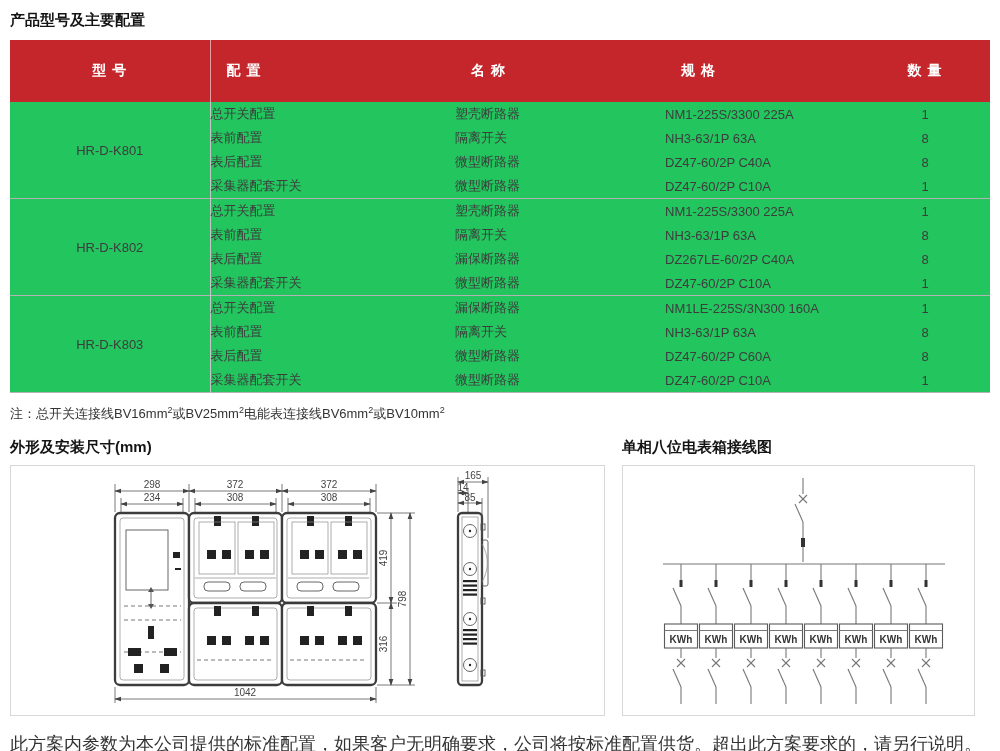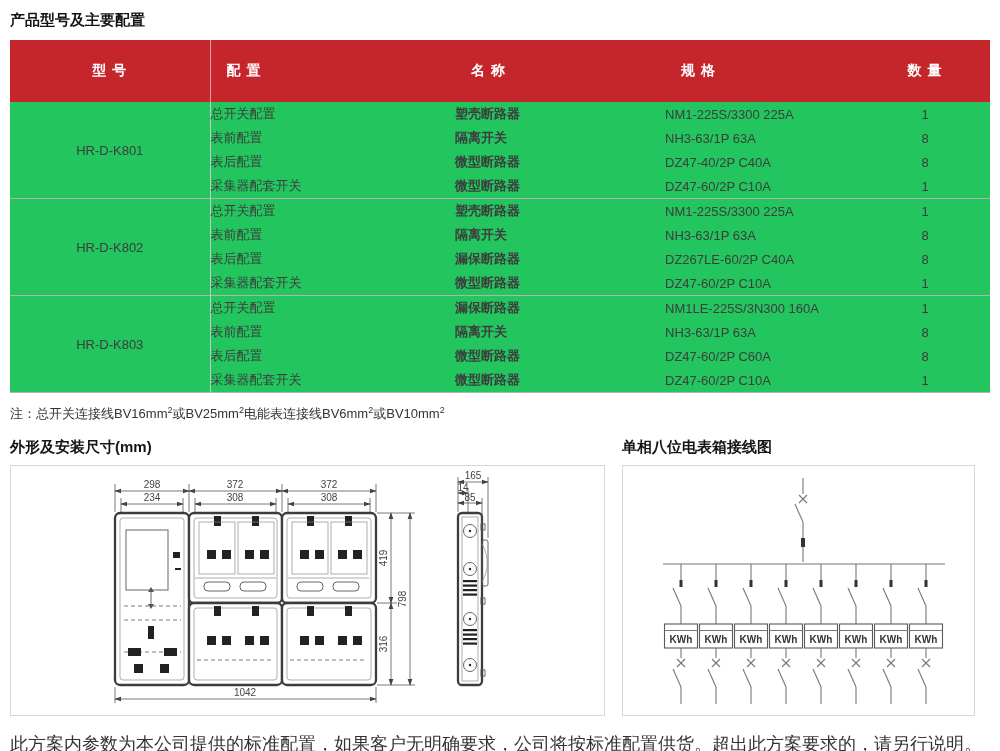--- a/index.html
+++ b/index.html
@@ -11,21 +11,21 @@
   
   table.spec{border-collapse:collapse;table-layout:fixed;width:980px;margin-top:10px;
              border-bottom:1px solid #b3b3b3;}
   table.spec col.c1{width:200px;} table.spec col.c2{width:245px;}
   table.spec col.c3{width:210px;} table.spec col.c4{width:195px;}
   table.spec col.c5{width:130px;}
   table.spec thead th{background:#c5262b;color:#fff;font-size:14px;font-weight:bold;
                       height:30px;letter-spacing:1px;padding:16px;}
   th.h-model{text-align:center;}
   th.h-config,td.config{text-align:left;padding-left:75px;}
-  th.h-name,td.name{text-align:left;padding-left:2px;font-weight:bold;}
+  th.h-name,td.name{text-align:left;padding-left:2px;}
   th.h-spec,td.spec{text-align:left;padding-left:0;}
   th.h-qty,td.qty{text-align:center;padding-right:45px;margin-top:24px;}
   th.h-config{border-left:1px solid rgba(255,255,255,.55);}
   table.spec tbody td{font-size:13px;color:#3d3d3d;height:24px;padding:0;background:#22c55e;}
   td.model{text-align:center;border-right:1px solid #c6c6c6;color:#4a4a4a;font-size:13.5px;}
   tbody.grp+tbody.grp{border-top:1px solid #b3b3b3;}
 
   
   .note{margin-top:12px;font-size:13px;color:#333;height:18px;}
   .note sup{font-size:9px;}
@@ -86,21 +86,21 @@
         </tr>
         <tr>
           <td class="config">表前配置</td>
           <td class="name">隔离开关</td>
           <td class="spec">NH3-63/1P 63A</td>
           <td class="qty">8</td>
         </tr>
         <tr>
           <td class="config">表后配置</td>
           <td class="name">微型断路器</td>
-          <td class="spec">DZ47-40/2P C40A</td>
+          <td class="spec">DZ47-60/2P C40A</td>
           <td class="qty">8</td>
         </tr>
         <tr>
           <td class="config">采集器配套开关</td>
           <td class="name">微型断路器</td>
           <td class="spec">DZ47-60/2P C10A</td>
           <td class="qty">1</td>
         </tr>
       </tbody>
 

